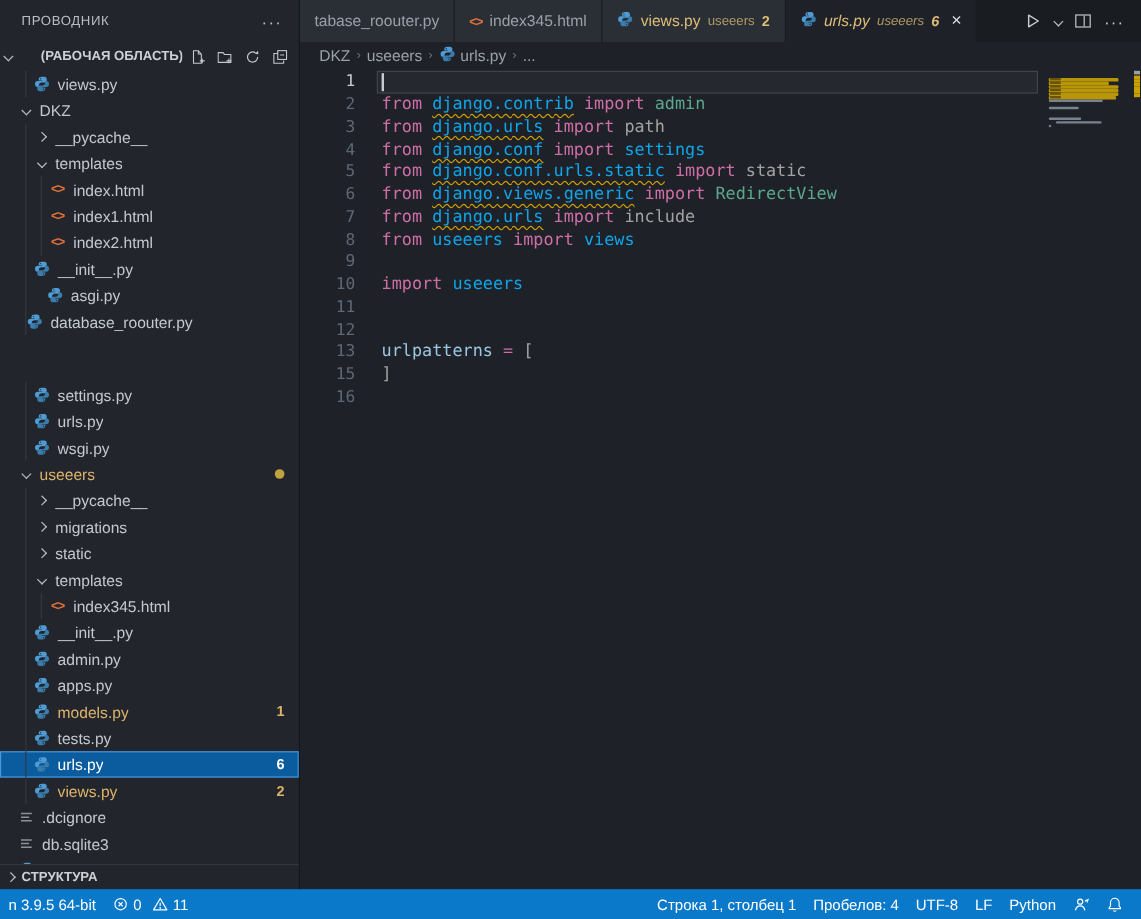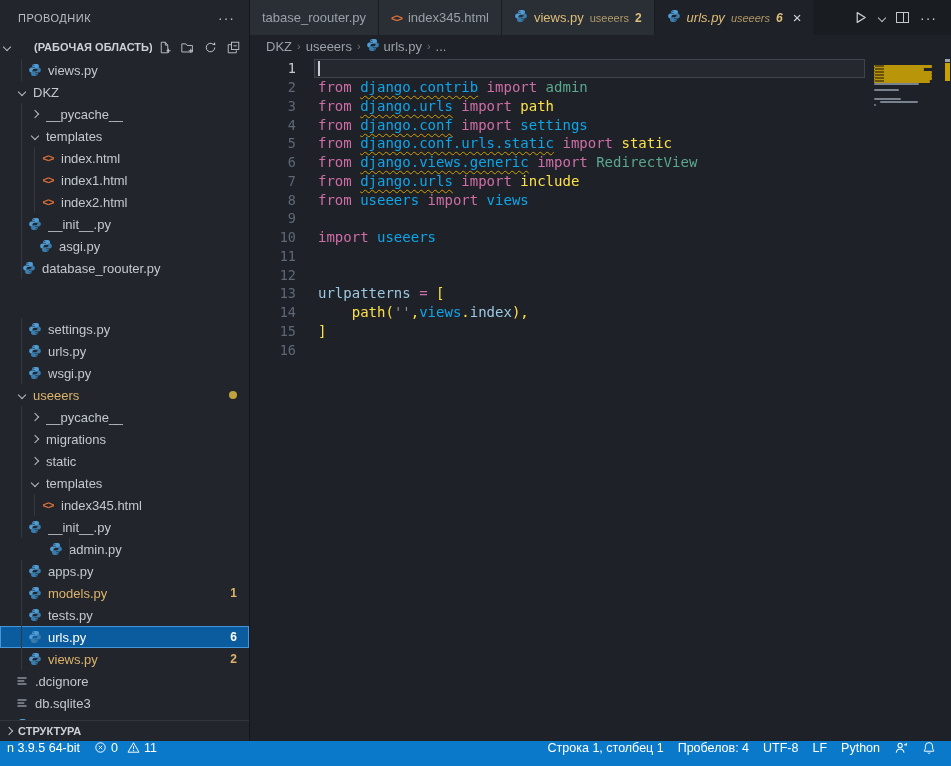--- a/index.html
+++ b/index.html
@@ -70,40 +70,40 @@
 
   #codewrap { flex:1; position:relative; font-family:"DejaVu Sans Mono", monospace;
     font-size:14px; padding-top:2px; overflow:hidden; }
   .cl { height:18.75px; display:flex; align-items:center; position:relative; }
   .ln { width:46px; text-align:right; color:#5d6876; font-size:13.5px; flex:none; }
   .ln.cur { color:#c6cbd1; }
   .ct { padding-left:22px; white-space:pre; }
   .tk-kw    { color:#cf6da6; }
   .tk-mod   { color:#0ea5e9; }
   .tk-cls   { color:#5ba88c; }
-  .tk-plain { color:#fde047; }
+  .tk-plain { color:#a3a3a3; }
   .tk-pale  { color:#9cc7e0; }
   .tk-str   { color:#8f8f8f; }
   .sq { text-decoration:underline; text-decoration-style:wavy;
     text-decoration-color:#cfa000; text-decoration-thickness:1px; text-underline-offset:3px; }
   #curline { position:absolute; left:64px; right:86px; top:2px; height:19px;
     border:1px solid #3f444c; background:rgba(255,255,255,.03); pointer-events:none; }
   #cursor { position:absolute; left:68px; top:4px; width:1.5px; height:15px; background:#c8ccd0; }
 
   #minimap { position:absolute; top:3px; right:9px; width:70px; }
   .mm-line { position:absolute; height:2px; border-radius:1px; }
   .mm-dash { position:absolute; height:2px; background:rgba(40,30,5,.55); }
   #ruler { position:absolute; top:0; right:0; bottom:0; width:8px; }
   .rl-mark { position:absolute; right:1px; width:5px; height:2.5px; background:#c9a100; }
 
   
   #statusbar { height:25px; background:#0a79ca; color:#fff; display:flex; align-items:center;
     justify-content:space-between; font-size:12.5px; padding:0 8px 0 0; flex:none; }
   .st-group { display:flex; align-items:center; height:100%; }
-  .st-item { display:flex; gap:4px; padding:0 7px; height:100%; cursor:pointer; }
+  .st-item { display:flex; align-items:center; gap:4px; padding:0 7px; height:100%; cursor:pointer; }
   .st-item svg { display:block; }
 </style>
 </head>
 <body>
 
 <div id="root">
   <div id="main">
 
     <div id="sidebar">
       <div class="sb-title">
@@ -303,21 +303,21 @@
           <div class="trow" style="padding-left: 27px;">
             <span class="iguide" style="left: 21px;"></span>
             <span class="ico">
               <svg width="14" height="14" viewBox="0 0 16 16">
                 <path fill="#4f9cd5" d="M7.9 1.2c-1.9 0-3 .8-3 2.1v1.4h3.2v.5H3.8c-1.4 0-2.5 1.1-2.5 2.8s1 2.8 2.4 2.8h1.4V8.9c0-1.3 1.1-2.3 2.4-2.3h3c1.1 0 2-.9 2-2V3.3c0-1.2-1-2.1-2.2-2.1H7.9zM6.7 2.4c.3 0 .6.3.6.6s-.3.6-.6.6-.6-.3-.6-.6.3-.6.6-.6z"></path>
                 <path fill="#3a7cab" d="M8.1 14.8c1.9 0 3-.8 3-2.1v-1.4H7.9v-.5h4.3c1.4 0 2.5-1.1 2.5-2.8s-1-2.8-2.4-2.8h-1.4v1.9c0 1.3-1.1 2.3-2.4 2.3h-3c-1.1 0-2 .9-2 2v1.3c0 1.2 1 2.1 2.2 2.1h2.4zm1.2-1.2c-.3 0-.6-.3-.6-.6s.3-.6.6-.6.6.3.6.6-.3.6-.6.6z"></path>
               </svg>
             </span>
             <span class="nm">__init__.py</span>
           </div>
-          <div class="trow" style=" margin-left: 48px;">
+          <div class="trow" style="padding-left: 27px;">
             <span class="iguide" style="left: 21px;"></span>
             <span class="ico">
               <svg width="14" height="14" viewBox="0 0 16 16">
                 <path fill="#4f9cd5" d="M7.9 1.2c-1.9 0-3 .8-3 2.1v1.4h3.2v.5H3.8c-1.4 0-2.5 1.1-2.5 2.8s1 2.8 2.4 2.8h1.4V8.9c0-1.3 1.1-2.3 2.4-2.3h3c1.1 0 2-.9 2-2V3.3c0-1.2-1-2.1-2.2-2.1H7.9zM6.7 2.4c.3 0 .6.3.6.6s-.3.6-.6.6-.6-.3-.6-.6.3-.6.6-.6z"></path>
                 <path fill="#3a7cab" d="M8.1 14.8c1.9 0 3-.8 3-2.1v-1.4H7.9v-.5h4.3c1.4 0 2.5-1.1 2.5-2.8s-1-2.8-2.4-2.8h-1.4v1.9c0 1.3-1.1 2.3-2.4 2.3h-3c-1.1 0-2 .9-2 2v1.3c0 1.2 1 2.1 2.2 2.1h2.4zm1.2-1.2c-.3 0-.6-.3-.6-.6s.3-.6.6-.6.6.3.6.6-.3.6-.6.6z"></path>
               </svg>
             </span>
             <span class="nm">admin.py</span>
           </div>
           <div class="trow" style="padding-left: 27px;">
@@ -517,24 +517,20 @@
               <span class="ln">11</span>
               <span class="ct"></span>
             </div>
             <div class="cl">
               <span class="ln">12</span>
               <span class="ct"></span>
             </div>
             <div class="cl">
               <span class="ln">13</span>
               <span class="ct"><span class="tk-pale">urlpatterns </span><span class="tk-kw">= </span><span class="tk-plain">[</span></span>
-            </div>
-            <div class="cl">
-              <span class="ln">14</span>
-              <span class="ct"><span class="tk-plain">    path</span><span class="tk-plain">(</span><span class="tk-str">''</span><span class="tk-plain">,</span><span class="tk-mod">views</span><span class="tk-plain">.</span><span class="tk-pale">index</span><span class="tk-plain">),</span></span>
             </div>
             <div class="cl">
               <span class="ln">15</span>
               <span class="ct"><span class="tk-plain">]</span></span>
             </div>
             <div class="cl">
               <span class="ln">16</span>
               <span class="ct"></span>
             </div>
           </div>

